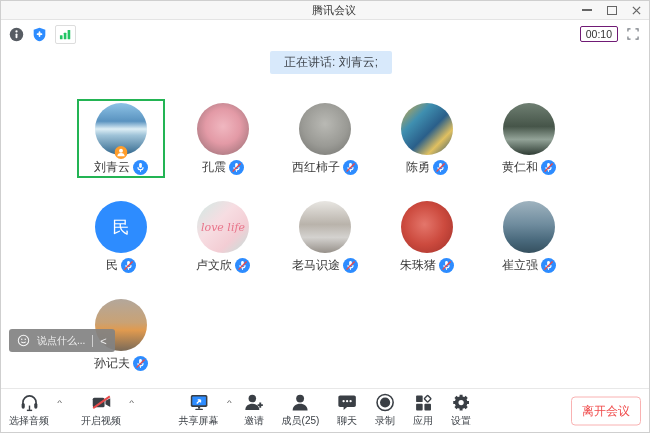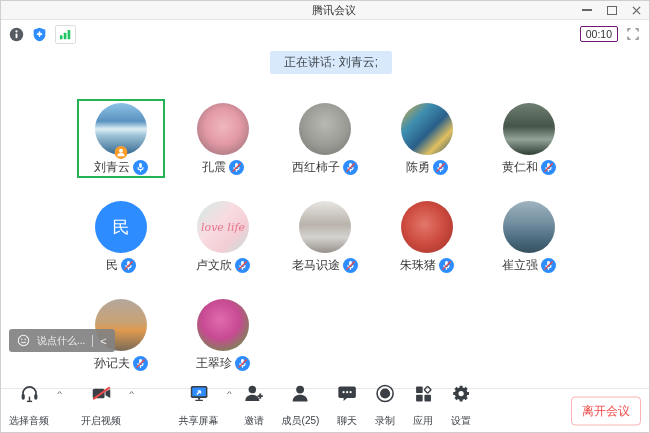--- a/index.html
+++ b/index.html
@@ -40,21 +40,21 @@
   .chat-smiley{width:13px;height:13px;display:inline-flex;}
   .chat-placeholder{color:#f0f0f0;font-size:10px;}
   .chat-divider{width:1px;height:12px;background:#cfcfcf;}
   .chat-collapse{color:#eee;font-size:11px;cursor:pointer;}
   
   .toolbar{position:absolute;left:0;right:0;bottom:0;height:43px;border-top:1px solid #e8e8e8;background:#fff;}
   .tool-left{position:absolute;left:8px;bottom:4px;display:flex;gap:24px;}
   .tool-center{position:absolute;left:50%;transform:translateX(-50%);bottom:4px;display:flex;gap:17px;}
   .tool{display:flex;flex-direction:column;align-items:center;position:relative;cursor:pointer;}
   .ticon{width:21px;height:21px;display:inline-flex;}
-  .tlabel{font-size:10px;color:#3a3f45;margin-top:10px;white-space:nowrap;}
+  .tlabel{font-size:10px;color:#3a3f45;margin-top:1px;white-space:nowrap;}
   .chev{position:absolute;right:-13px;top:5px;font-size:10px;color:#555;transform:scaleY(.75);}
   .leave-btn{position:absolute;right:8px;top:50%;transform:translateY(-50%);border:1px solid #f9b2b2;color:#f04a4a;
     background:#fff;font-size:12px;padding:5px 10px;border-radius:4px;cursor:pointer;font-family:inherit;}
 </style>
 </head>
 <body>
 
 <div class="window">
 
   <div class="titlebar">
@@ -327,38 +327,20 @@
               <circle cx="8" cy="8" r="8" fill="#2d8cff"></circle>
               <rect x="6.55" y="3.2" width="2.9" height="5.2" rx="1.45" fill="#fff"></rect>
               <path d="M5.2 7.6 a2.8 2.9 0 0 0 5.6 0" fill="none" stroke="#fff" stroke-width="1.1"></path>
               <line x1="8" y1="10.8" x2="8" y2="12.6" stroke="#fff" stroke-width="1.1"></line>
               <line x1="3.8" y1="12.4" x2="12.4" y2="3.8" stroke="#e84a4a" stroke-width="1.5"></line>
             </svg>
           </span>
     </div>
   </div>
 
-  <div class="tile">
-    <div class="avatar-wrap">
-      <div class="avatar" style="background: radial-gradient(circle at 45% 40%, rgb(224, 107, 172) 0%, rgb(199, 74, 146) 45%, rgb(111, 143, 74) 85%, rgb(79, 111, 53) 100%);"></div>
-
-    </div>
-    <div class="name-row">
-      <span class="pname">王翠珍</span>
-      <span class="mic">
-            <svg width="15" height="15" viewBox="0 0 16 16">
-              <circle cx="8" cy="8" r="8" fill="#2d8cff"></circle>
-              <rect x="6.55" y="3.2" width="2.9" height="5.2" rx="1.45" fill="#fff"></rect>
-              <path d="M5.2 7.6 a2.8 2.9 0 0 0 5.6 0" fill="none" stroke="#fff" stroke-width="1.1"></path>
-              <line x1="8" y1="10.8" x2="8" y2="12.6" stroke="#fff" stroke-width="1.1"></line>
-              <line x1="3.8" y1="12.4" x2="12.4" y2="3.8" stroke="#e84a4a" stroke-width="1.5"></line>
-            </svg>
-          </span>
-    </div>
-  </div>
 
 </div>
 
   <div class="chat-bubble">
     <span class="chat-smiley">
         <svg width="13" height="13" viewBox="0 0 14 14">
           <circle cx="7" cy="7" r="5.6" fill="none" stroke="#f5f5f5" stroke-width="1.1"></circle>
           <circle cx="5.1" cy="5.7" r="0.8" fill="#f5f5f5"></circle>
           <circle cx="8.9" cy="5.7" r="0.8" fill="#f5f5f5"></circle>
           <path d="M4.6 8.3 a2.9 2.4 0 0 0 4.8 0" fill="none" stroke="#f5f5f5" stroke-width="1.1"></path>

